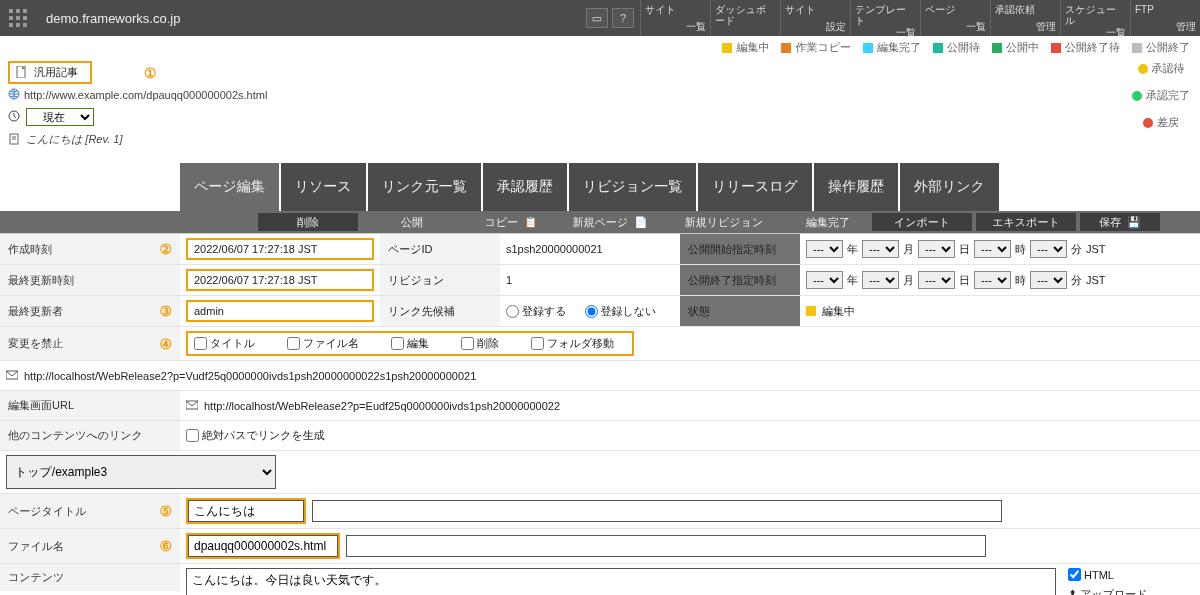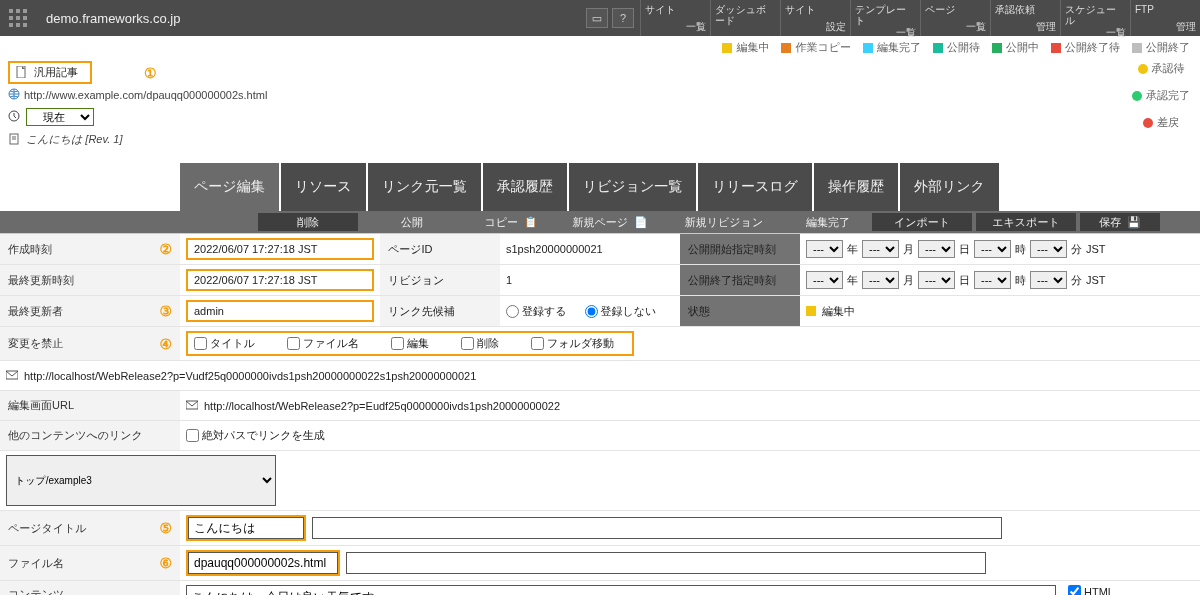--- a/index.html
+++ b/index.html
@@ -39,21 +39,21 @@
 .form-cell { flex: 1; padding: 4px 6px; display: flex; align-items: center; gap: 6px; }
 .cell-box { border: 2px solid transparent; padding: 3px 6px; }
 .cell-box.orange { border-color: #f59e0b; }
 .mid-label { width: 120px; background: #f3f3f3; padding: 6px 8px; display: flex; align-items: center; }
 .right-label { width: 120px; background: #737373; padding: 6px 8px; display: flex; align-items: center; }
 .date-selects { display: flex; align-items: center; gap: 4px; font-size: 11px; }
 .date-selects select { border: 1px solid #888; font-size: 11px; padding: 1px 2px; }
 .radio-lbl, .check-lbl { display: flex; align-items: center; gap: 3px; font-size: 11px; margin-right: 12px; }
 input[type=text], textarea, select.wide { border: 1px solid #555; font-size: 12px; padding: 3px 5px; width: 800px; }
 textarea { width: 870px; height: 70px; resize: vertical; font-family: inherit; }
-.folder-select { width: 270px; border: 1px solid #555; font-size: 10px; padding: 18px 4px; }
+.folder-select { width: 270px; border: 1px solid #555; font-size: 12px; padding: 8px 4px; }
 .side-ops { display: flex; flex-direction: column; gap: 6px; padding: 0 6px; }
 .page-icon svg, .globe-icon svg, .clock-icon svg, .doc-icon svg, .mail-icon svg { width: 12px; height: 12px; }
 </style>
 </head>
 <body>
 
 <div class="topbar">
   <div class="topbar-logo">
     <svg viewBox="0 0 18 18">
         <g fill="#999">

